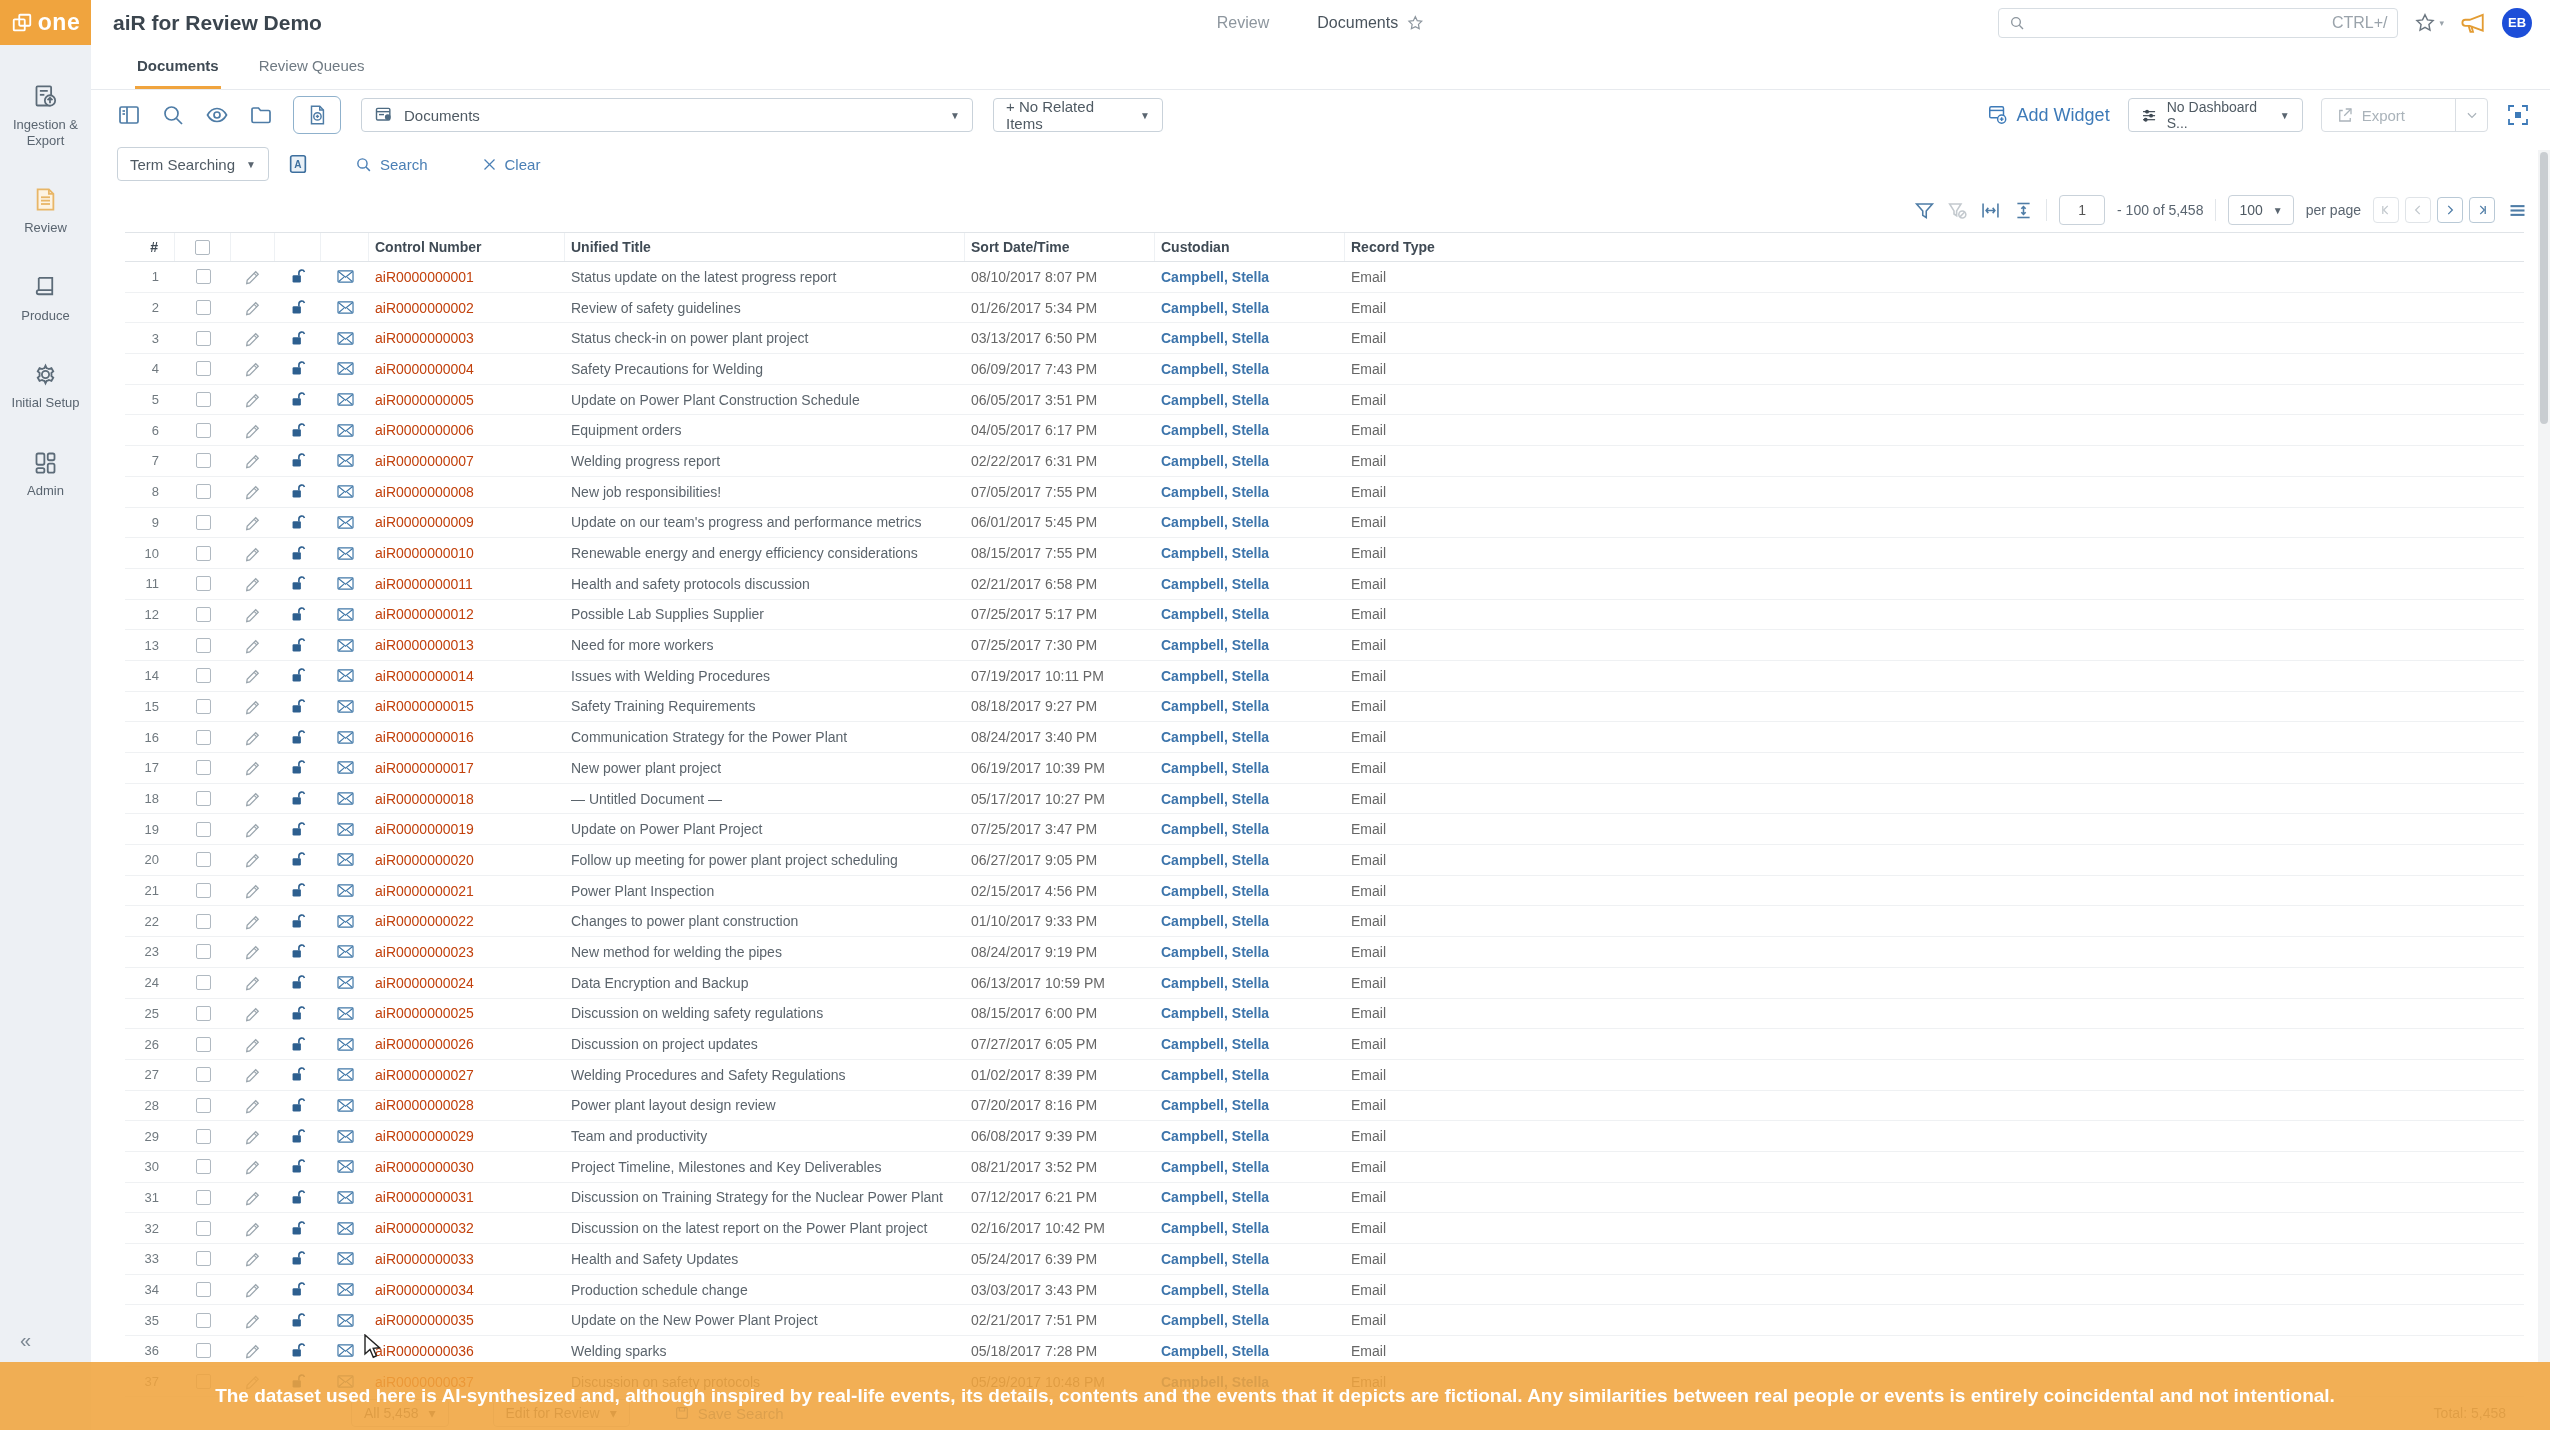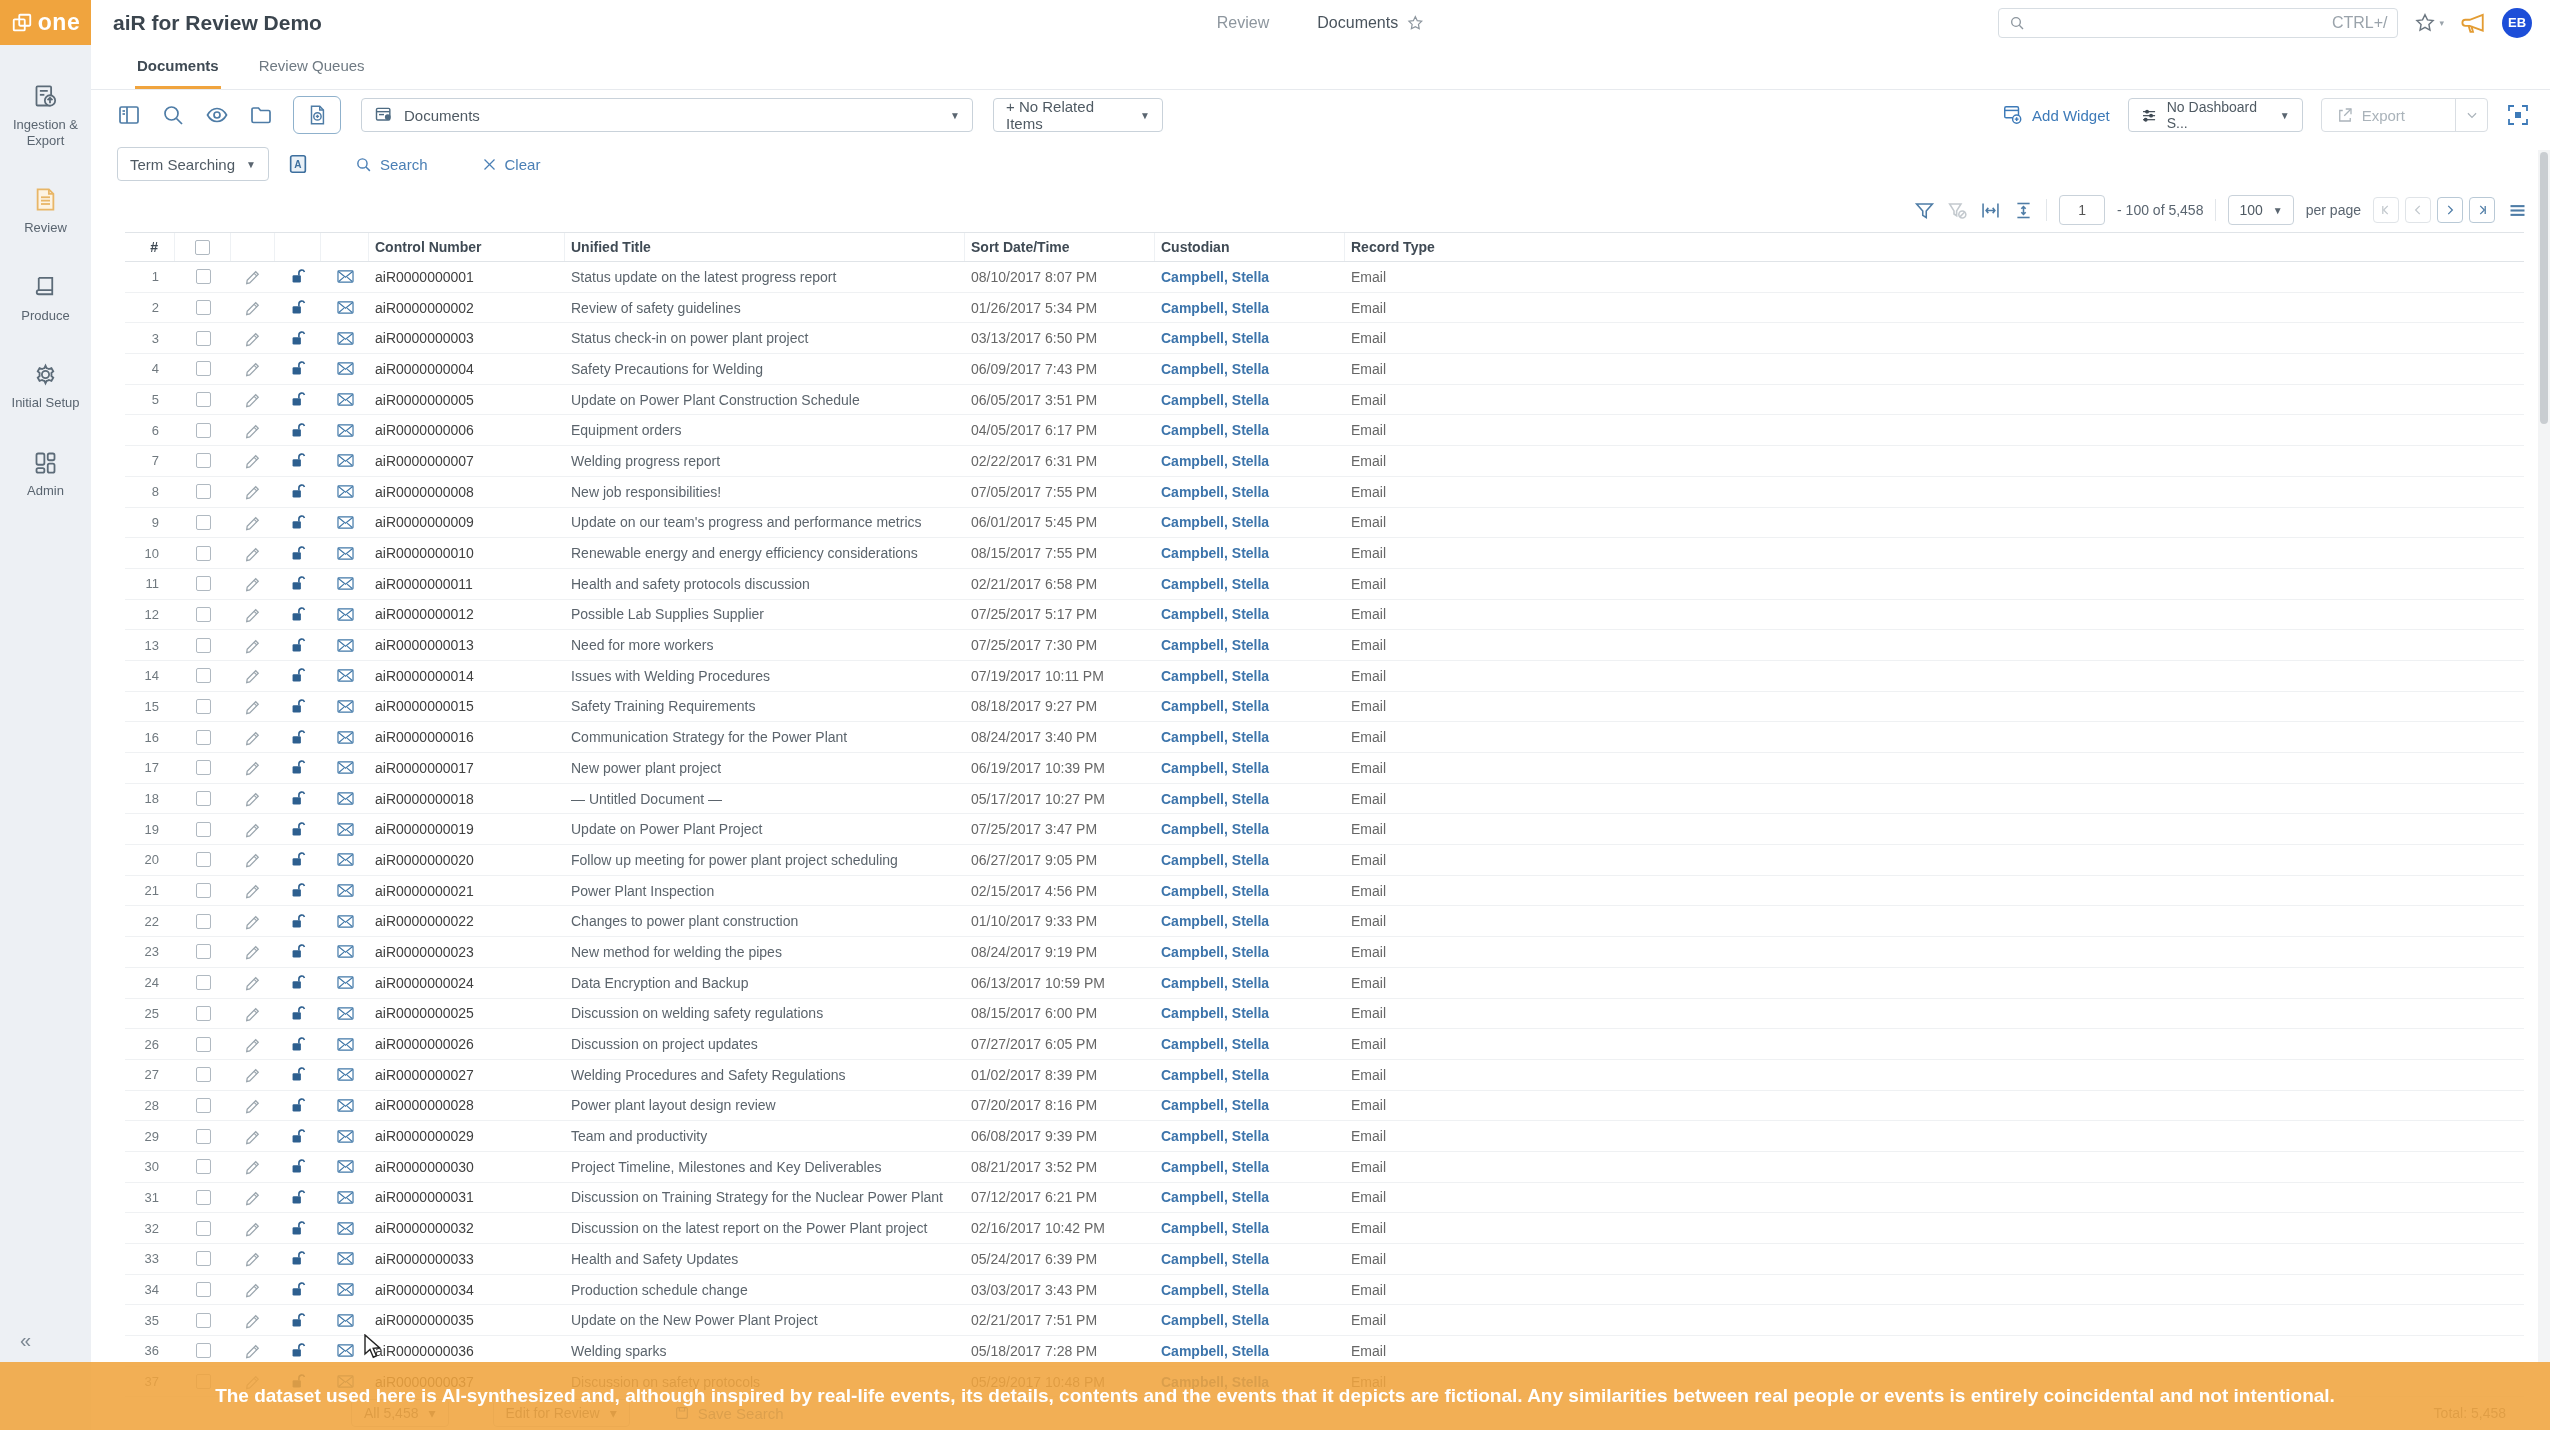--- a/index.html
+++ b/index.html
@@ -44,21 +44,21 @@
   .toolbar { height:50px; display:flex; align-items:center; gap:20px; padding:0 20px 0 26px; }
   .tb-icon { width:24px; height:24px; color:#4e7ca6; cursor:pointer; flex-shrink:0; }
   .active-icon-btn { width:48px; height:38px; border:1px solid #8fb1cc; border-radius:6px;
     display:flex; align-items:center; justify-content:center; color:#4e7ca6; cursor:pointer; }
   .select { height:34px; border:1px solid #c9d2da; border-radius:4px; background:#fff;
     display:flex; align-items:center; padding:0 12px; gap:10px; font-size:15px; color:#4f5a63; cursor:pointer; }
   .select .chev { margin-left:auto; font-size:10px; color:#5a6570; }
   .src-select { width:612px; }
   .rel-select { width:170px; }
   .toolbar-right { margin-left:auto; display:flex; align-items:center; gap:18px; }
-  .add-widget { color:#3d7ab8; font-size:15px; display:flex; align-items:center; gap:8px; cursor:pointer; }
+  .add-widget { color:#3d7ab8; font-size:18px; display:flex; align-items:center; gap:8px; cursor:pointer; }
   .dash-select { width:175px; font-size:14px; }
   .export-btn { display:flex; height:34px; border:1px solid #d9dee3; border-radius:4px;
     color:#aab3ba; font-size:15px; align-items:stretch;gap:36px; }
   .export-main { display:flex; align-items:center; gap:8px; padding:0 14px; }
   .export-chev { width:32px; display:flex; align-items:center; justify-content:center; border-left:1px solid #d9dee3; }
   .expand-btn { color:#3d7ab8; width:24px; height:24px; cursor:pointer; }
 
   
   .search-row { height:48px; display:flex; align-items:center; gap:14px; padding:0 24px 0 26px; }
   .mode-select { width:152px; }
@@ -92,21 +92,21 @@
     font-weight:bold; font-size:14px; color:#3f4a54; }
   .thead .hc { height:100%; display:flex; align-items:center; border-right:1px solid #eef1f4; padding-left:6px; }
   .thead .hc:last-child { border-right:none; }
   .hc.num, .c.num { justify-content:flex-end; padding-right:16px; padding-left:0; }
   .hc.ctr, .c.ctr { justify-content:center; padding-left:0; }
   .trow { height:30.7px; border-bottom:1px solid #eff1f3; font-size:14px; color:#5b646c; cursor:pointer; }
   .c { display:flex; align-items:center; padding-left:6px; overflow:hidden; white-space:nowrap; }
   .c.num { color:#70797f; font-size:13px; }
   .checkbox { width:15px; height:15px; border:1.5px solid #b0b9c1; border-radius:2px; background:#fff; display:inline-block; }
   .row-icon { width:19px; height:19px; }
-  .ctl-link { color:#404040; text-decoration:none; }
+  .ctl-link { color:#c2410c; text-decoration:none; }
   .c.cust { color:#3c74ab; font-weight:bold;text-align:right; }
   .c.date, .c.rtype { color:#666; }
 
   
   .footer-bar { position:absolute; bottom:0; left:0; right:0; height:34px; display:flex;
     align-items:center; gap:44px; padding-left:260px; font-size:14px; color:#5a6570; }
   .foot-box { height:28px; border:1px solid #c9d2da; border-radius:4px; display:flex;
     align-items:center; gap:10px; padding:0 12px; background:#fff; }
   .foot-total { margin-left:auto; padding-right:44px; color:#6a747c; }
   .banner { position:absolute; left:0; right:0; bottom:0; height:68px; background:rgba(240,164,62,.88);

